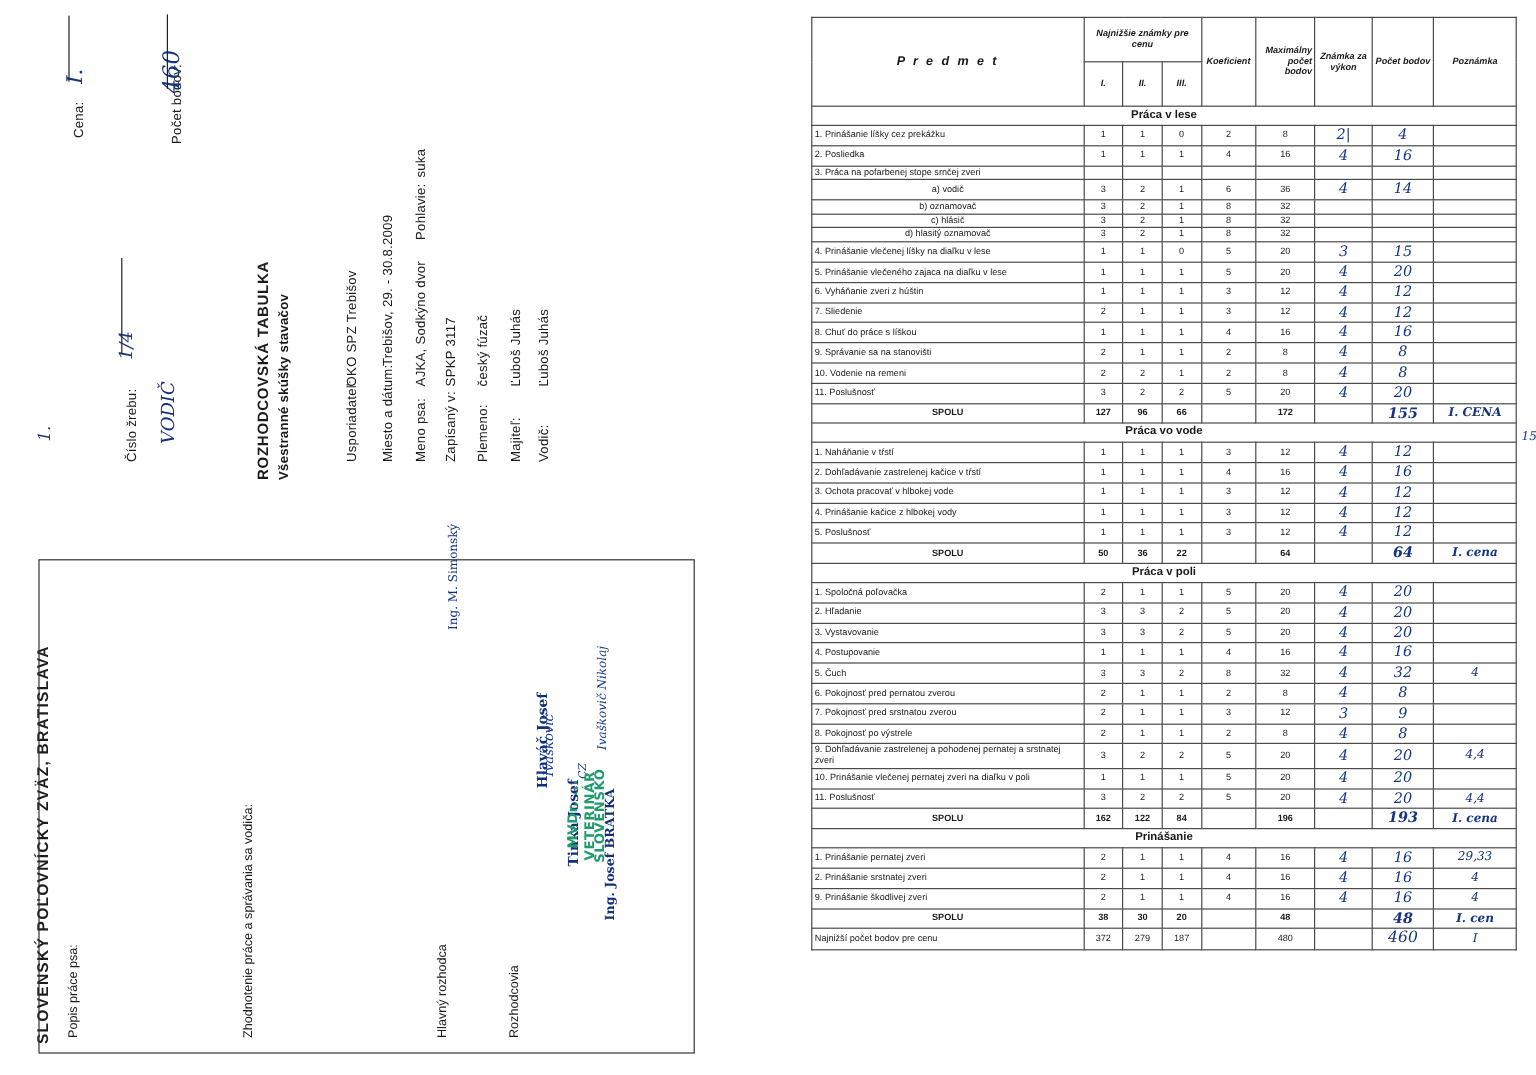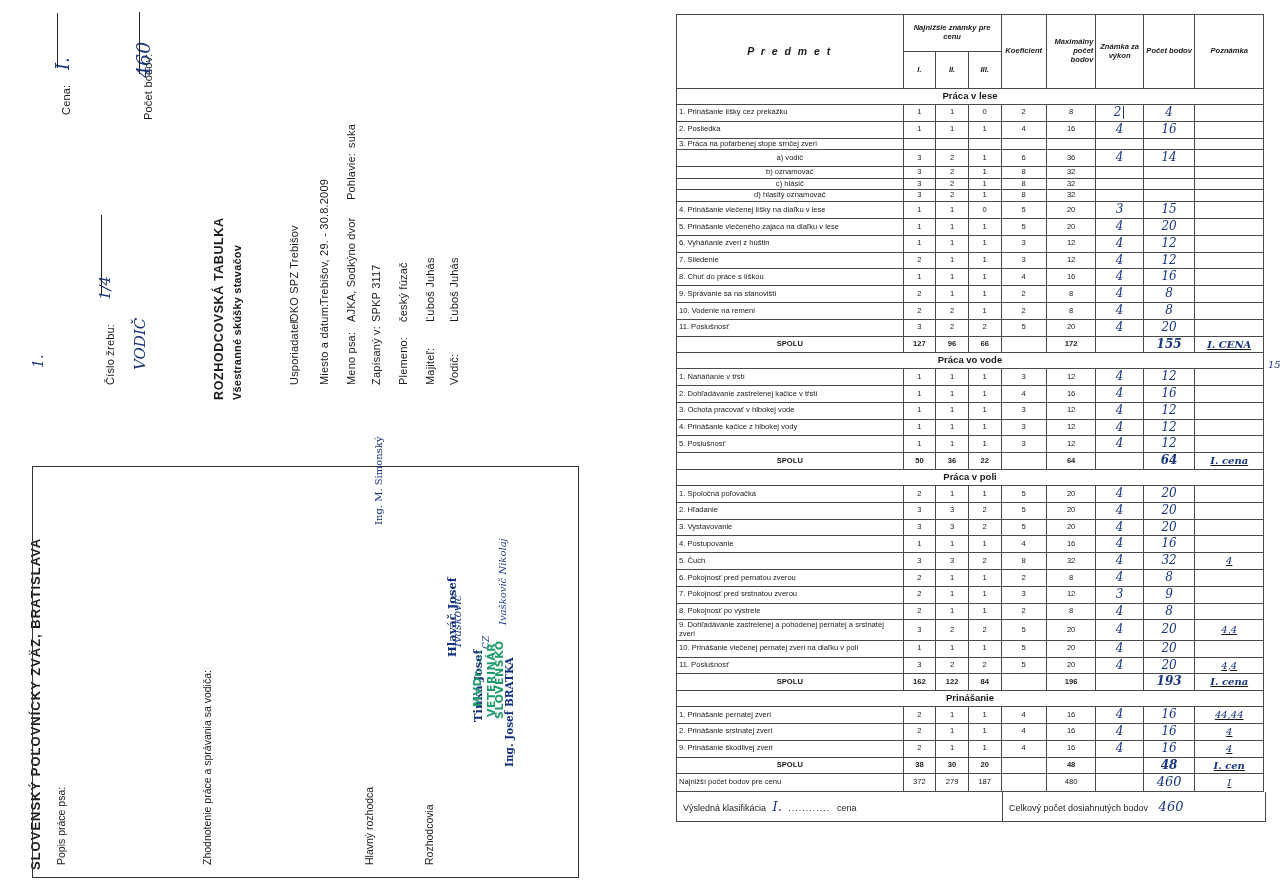--- a/index.html
+++ b/index.html
@@ -85,21 +85,21 @@
   tr.section td{
     text-align:center;font-weight:bold;font-size:9.5px;
     padding:2px 0;
   }
   tr.sum td{font-weight:bold;}
   td.num{text-align:center;width:26px;}
   td.koef{text-align:center;width:38px;}
   td.max{text-align:center;width:42px;}
   td.zn{width:40px;}
   td.pb{width:44px;}
-  td.pozn{width:60px;text-decoration:underline;}
+  td.pozn{width:60px;}
   td.subj{width:210px;}
   .sub{padding-left:20px;}
   .hw{
     font-family:"DejaVu Serif", serif;font-style:italic;
     color:#16347f;font-size:12px;
   }
   .hw.sm{font-size:10px;}
   .hw.lg{font-size:13px;}
   
   #footer-row{
@@ -594,21 +594,21 @@
         </tr>
         <tr>
           <td class="l subj">1. Prinášanie pernatej zveri</td>
           <td class="num">2</td>
           <td class="num">1</td>
           <td class="num">1</td>
           <td class="koef">4</td>
           <td class="max">16</td>
           <td class="zn c"><span class="hw">4</span></td>
           <td class="pb c"><span class="hw">16</span></td>
-          <td class="pozn c"><span class="hw sm">44,44</span></td>
+          <td class="pozn c"><span class="hw sm">29,33</span></td>
         </tr>
         <tr>
           <td class="l subj">2. Prinášanie srstnatej zveri</td>
           <td class="num">2</td>
           <td class="num">1</td>
           <td class="num">1</td>
           <td class="koef">4</td>
           <td class="max">16</td>
           <td class="zn c"><span class="hw">4</span></td>
           <td class="pb c"><span class="hw">16</span></td>
@@ -643,27 +643,15 @@
           <td class="num">187</td>
           <td class="koef"></td>
           <td class="max">480</td>
           <td class="zn c"></td>
           <td class="pb c"><span class="hw lg">460</span></td>
           <td class="pozn c"><span class="hw sm">I</span></td>
         </tr>
       </tbody>
   </table>
 
-  <div id="footer-row">
-    <div class="fl">
-      <span>Výsledná klasifikácia</span>
-      <span class="hw lg" style="margin:0 4px;">I.</span>
-      <span class="dotted">............</span>
-      <span style="margin-left:4px;">cena</span>
-    </div>
-    <div class="fr">
-      <span>Celkový počet dosiahnutých bodov</span>
-      <span class="hw lg" style="margin-left:8px;">460</span>
-    </div>
-  </div>
 
   <div class="outside-note" style="left:592px;top:345px;position:absolute;">155</div>
 </div>
 
 </body></html>

